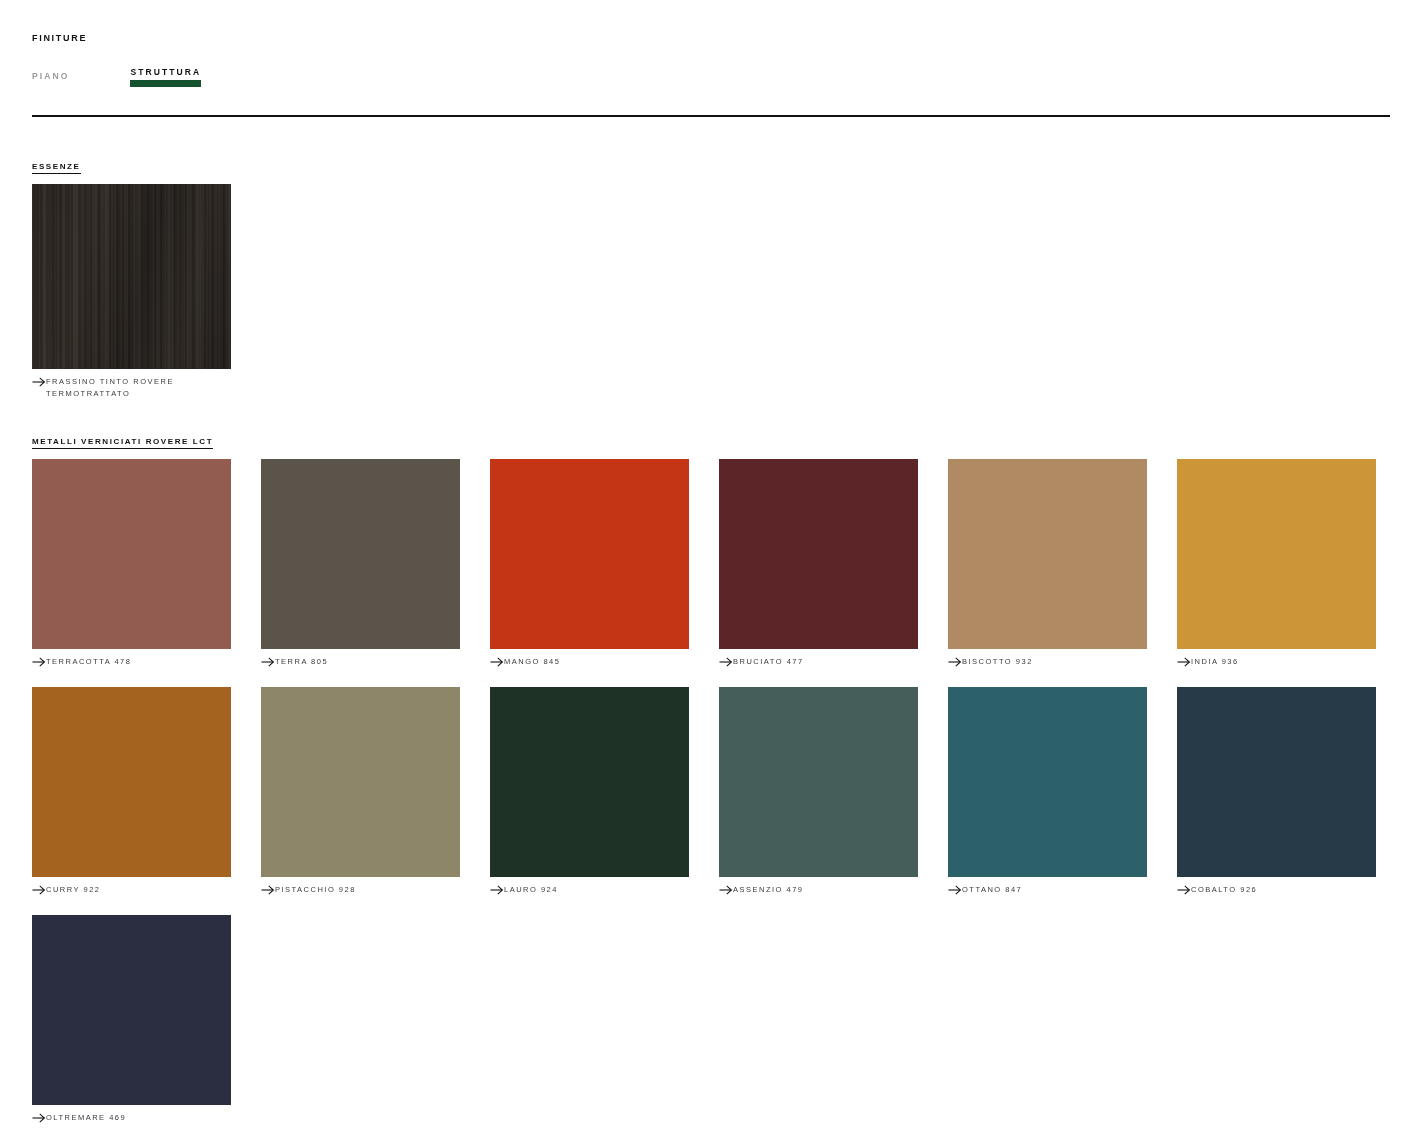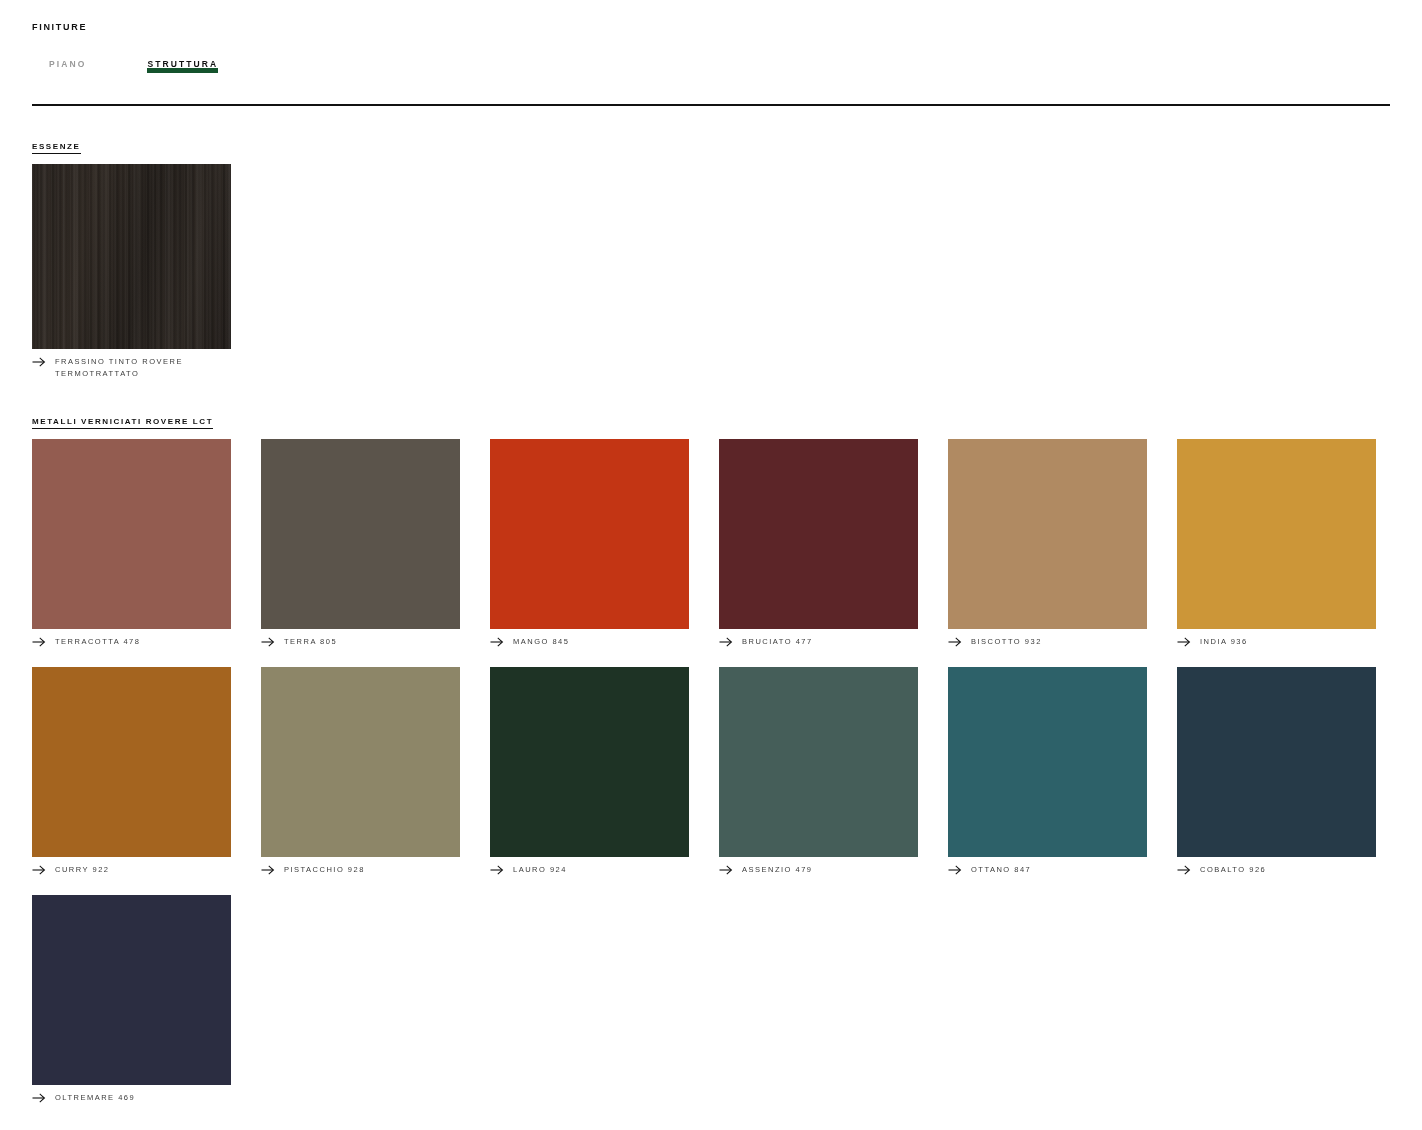--- a/index.html
+++ b/index.html
@@ -19,63 +19,63 @@
     height: 1130px;
     padding: 0 32px;
   }
 
   
   .page-title {
     font-size: 9px;
     font-weight: 700;
     letter-spacing: 1.7px;
     color: #111111;
-    padding-top: 22px;
+    padding-top: 33px;
   }
 
   .tabs {
     display: flex;
+    align-items: center;
     margin-top: 27px;
     height: 14px;
-    margin-left: 17px;
   }
   .tab {
     font-size: 8.5px;
     font-weight: 700;
     letter-spacing: 2.1px;
     color: #9a9a9a;
     text-decoration: none;
     padding-bottom: 3px;
     cursor: pointer;
     white-space: nowrap;
   }
   .tab.is-active {
     color: #111111;
-    border-bottom: 5px solid #14532d;
+    border-bottom: 7px solid #14532d;
   }
   .tab-gap { width: 61px; }
 
   .rule {
     margin-top: 31px;
     height: 2px;
     background: #111111;
     width: 1358px;
   }
 
   
   .section-heading {
     display: inline-block;
     font-size: 8px;
     font-weight: 700;
     letter-spacing: 1.6px;
     color: #111111;
     border-bottom: 1px solid #111111;
     padding-bottom: 2px;
   }
-  .essenze-heading { margin-top: 29px; }
+  .essenze-heading { margin-top: 38px; }
   .metalli-heading { margin-top: 30px; }
 
   
   .wood-grid {
     margin-top: 10px;
     display: grid;
     grid-template-columns: repeat(6, 199px);
     column-gap: 30px;
   }
   .wood-swatch {
@@ -111,21 +111,21 @@
     width: 199px;
     height: 190px;
     display: block;
   }
 
   
   .caption {
     display: flex;
     align-items: flex-start;
     margin-top: 7px;
-    gap: 9px;
+    gap: 0;
     min-height: 12px;
   }
   .arrow-icon {
     flex: 0 0 auto;
     width: 14px;
     height: 10px;
     margin-top: 1px;
   }
   .arrow-icon svg { display: block; }
   .caption-text {

